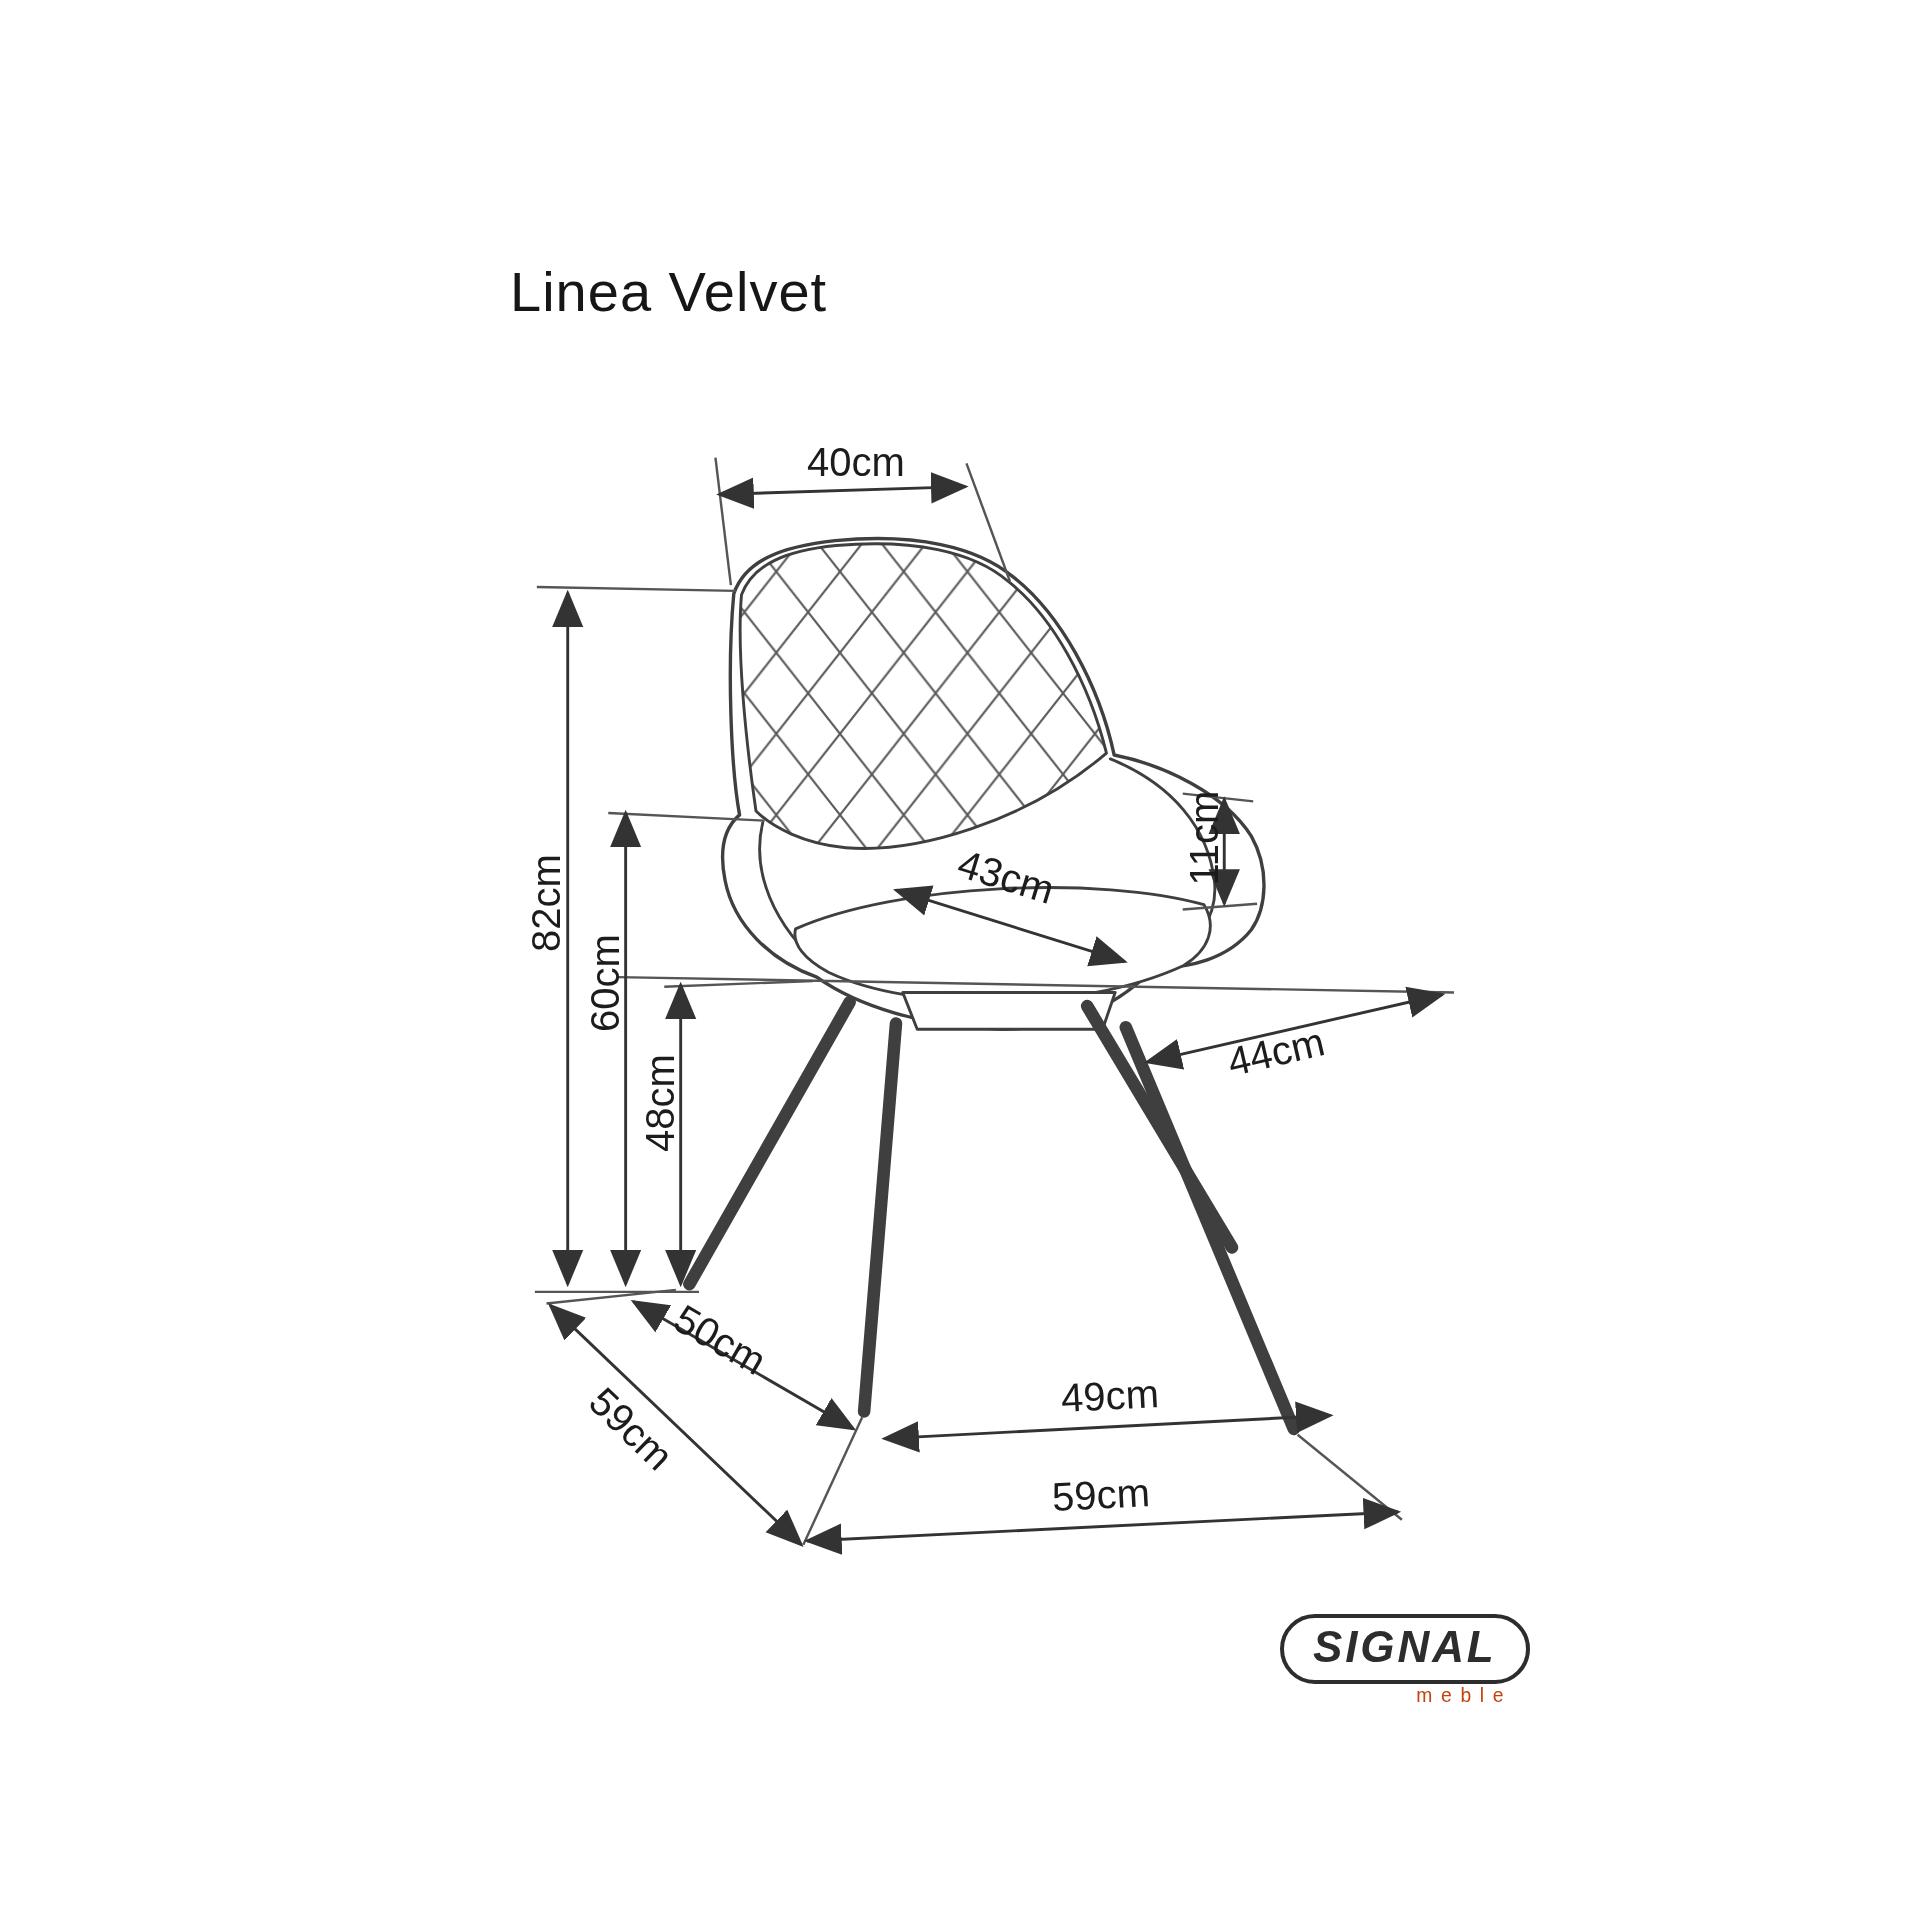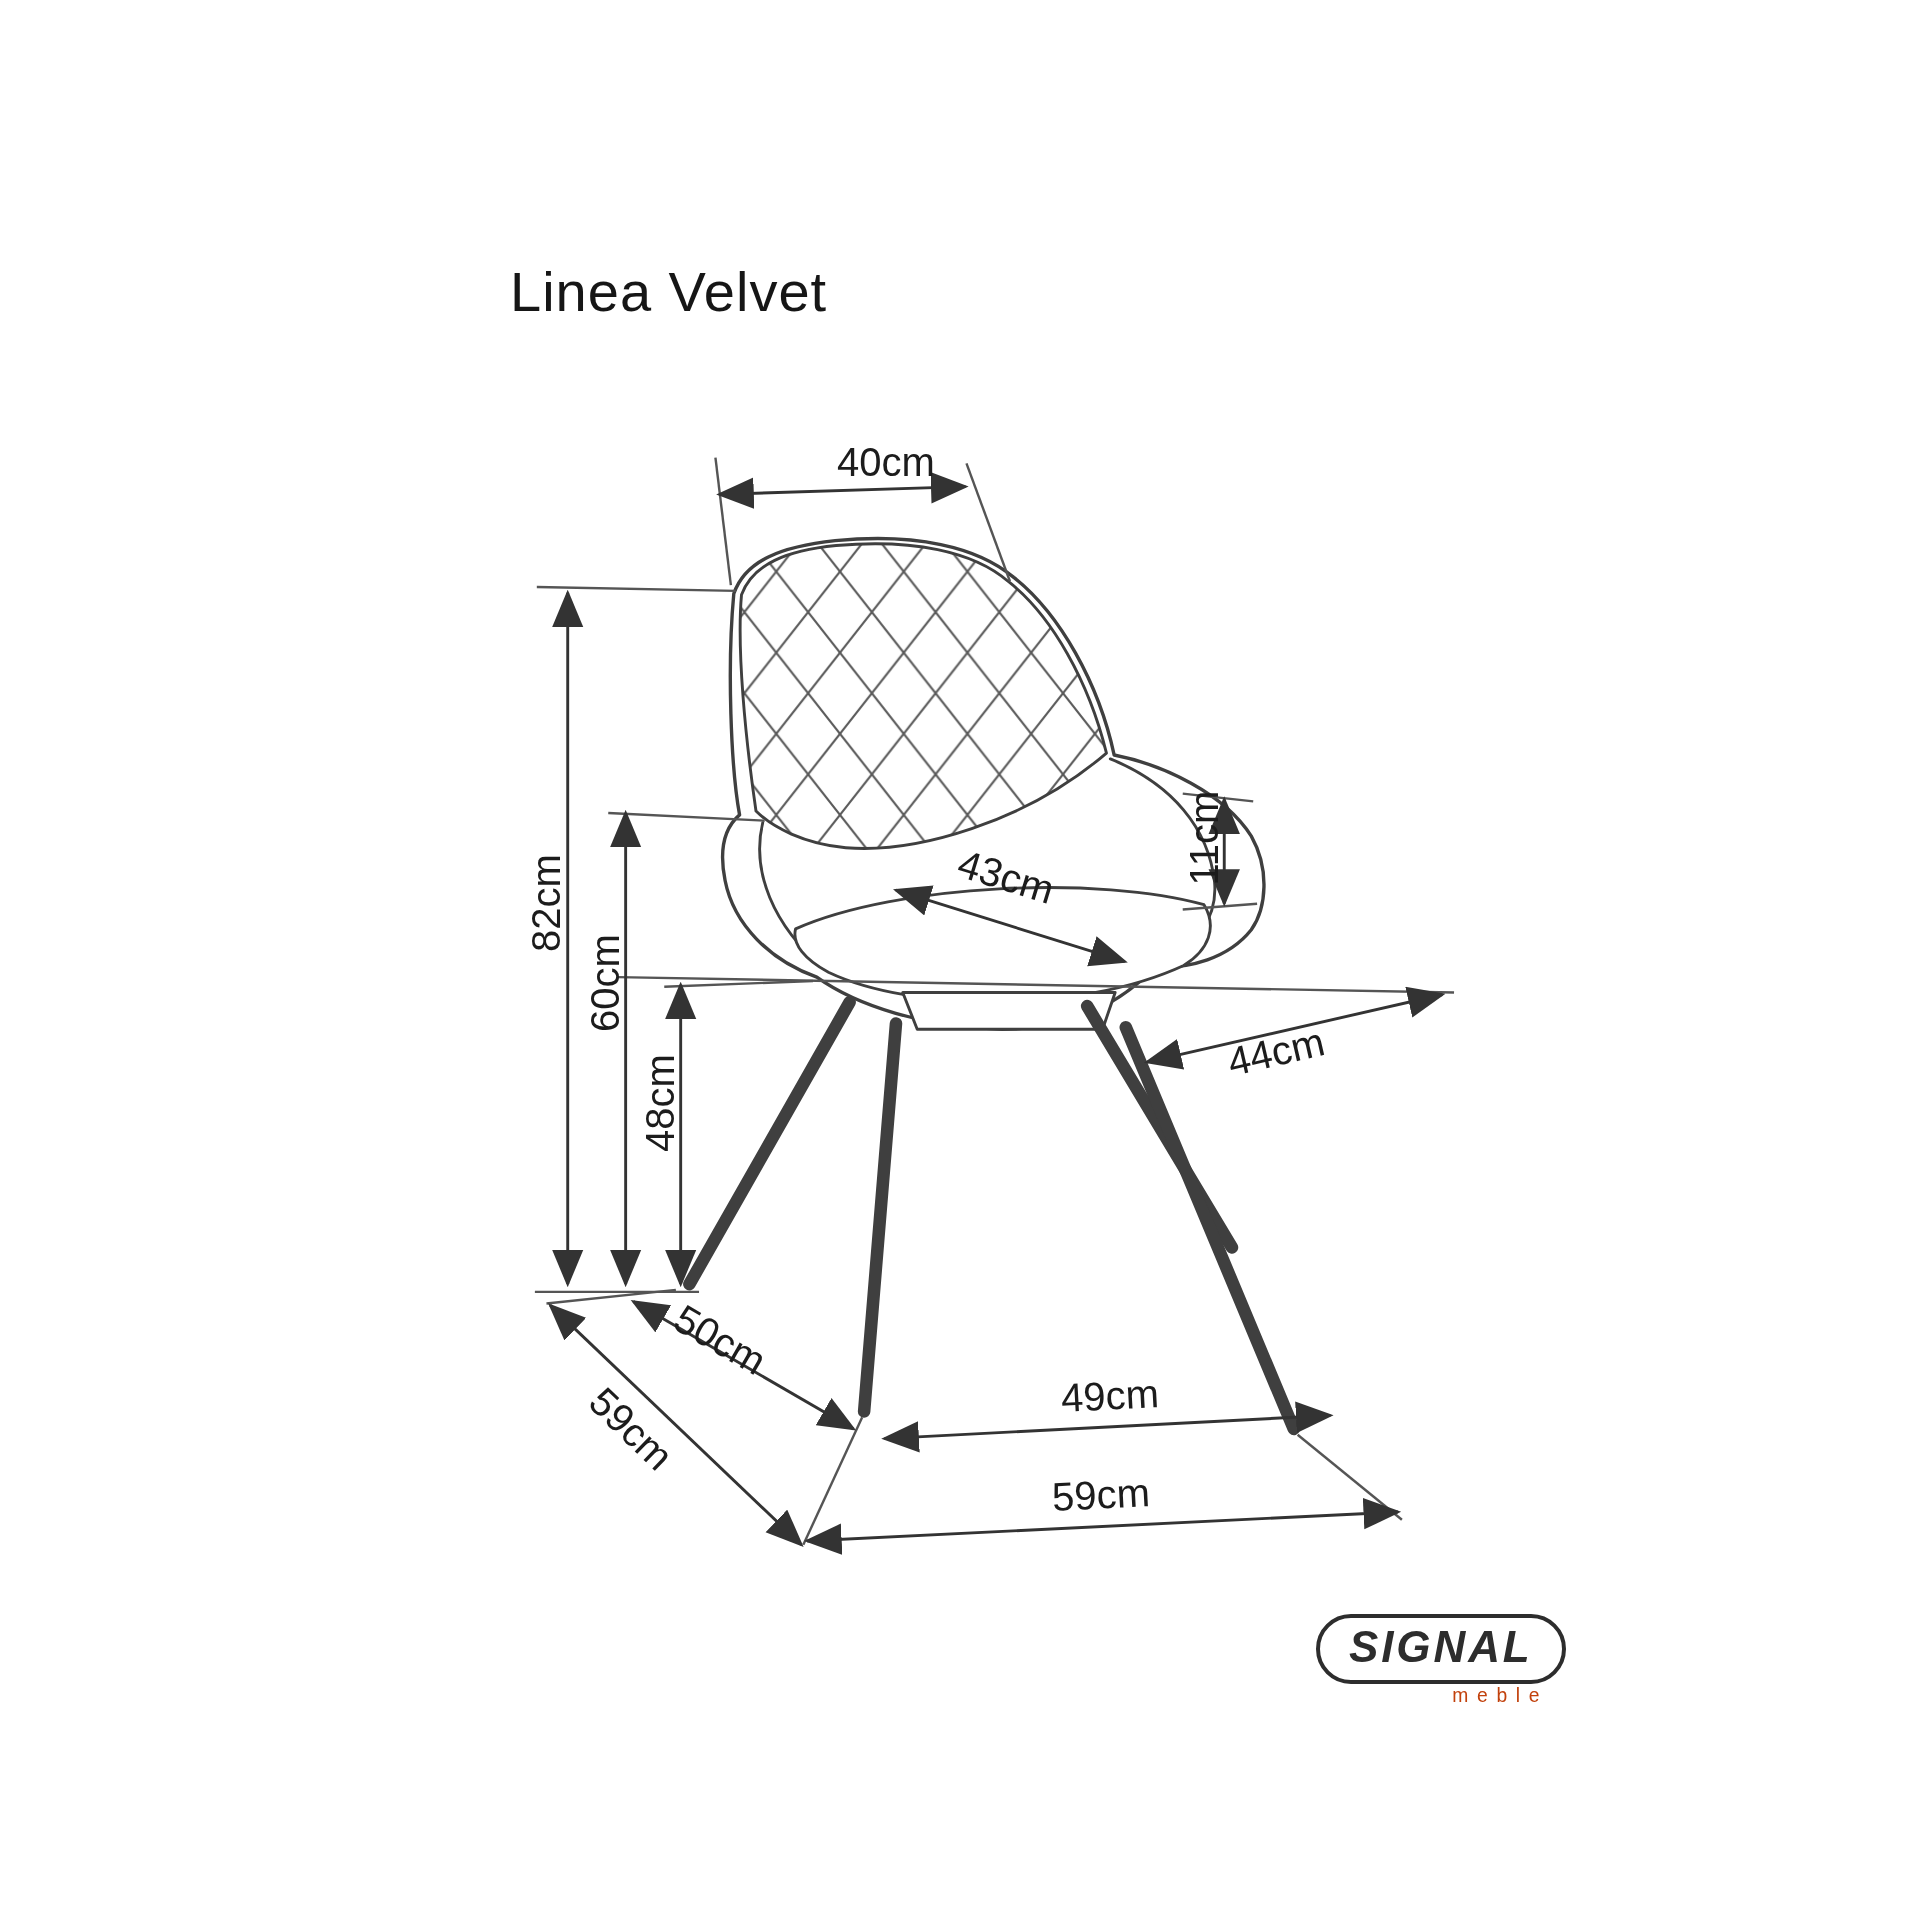--- a/index.html
+++ b/index.html
@@ -29,21 +29,21 @@
     transform: translate(-50%, -50%);
   }
   .dim-label.r90  { transform: translate(-50%, -50%) rotate(-90deg); }
   .dim-label.r17  { transform: translate(-50%, -50%) rotate(17deg); }
   .dim-label.rm13 { transform: translate(-50%, -50%) rotate(-13deg); }
   .dim-label.r30  { transform: translate(-50%, -50%) rotate(30deg); }
   .dim-label.r44  { transform: translate(-50%, -50%) rotate(44deg); }
   .dim-label.rm3  { transform: translate(-50%, -50%) rotate(-3deg); }
   .logo {
     position: absolute;
-    left: 1316px;
+    left: 1280px;
     top: 1614px;
     text-align: right;
   }
   .logo-badge {
     display: inline-block;
     border: 4.8px solid #2d2d2d;
     border-radius: 965px;
     padding: 3.9px 29px 7.7px 29px;
     font-size: 44px;
     font-weight: bold;
@@ -141,21 +141,21 @@
       <line x1="1188" y1="1100" x2="1494" y2="1030" marker-start="url(#arr)" marker-end="url(#arr)"></line>
       <line x1="656" y1="1348" x2="884" y2="1480" marker-start="url(#arr)" marker-end="url(#arr)"></line>
       <line x1="570" y1="1352" x2="830" y2="1600" marker-start="url(#arr)" marker-end="url(#arr)"></line>
       <line x1="916" y1="1490" x2="1378" y2="1466" marker-start="url(#arr)" marker-end="url(#arr)"></line>
       <line x1="836" y1="1596" x2="1448" y2="1566" marker-start="url(#arr)" marker-end="url(#arr)"></line>
     </g>
   </svg>
 
   <div class="page-title">Linea Velvet</div>
 
-  <div class="dim-label" style="left:886px;  top:462px;">40cm</div>
+  <div class="dim-label" style="left:856px;  top:462px;">40cm</div>
   <div class="dim-label r90" style="left:546px;  top:903px;">82cm</div>
   <div class="dim-label r90" style="left:605px;  top:983px;">60cm</div>
   <div class="dim-label r90" style="left:660px;  top:1103px;">48cm</div>
   <div class="dim-label r90" style="left:1204px; top:838px;">11cm</div>
   <div class="dim-label r17" style="left:1006px; top:877px;">43cm</div>
   <div class="dim-label rm13" style="left:1276px; top:1052px;">44cm</div>
   <div class="dim-label r30" style="left:720px;  top:1340px;">50cm</div>
   <div class="dim-label r44" style="left:631px;  top:1429px;">59cm</div>
   <div class="dim-label rm3" style="left:1110px; top:1396px;">49cm</div>
   <div class="dim-label rm3" style="left:1101px; top:1495px;">59cm</div>

